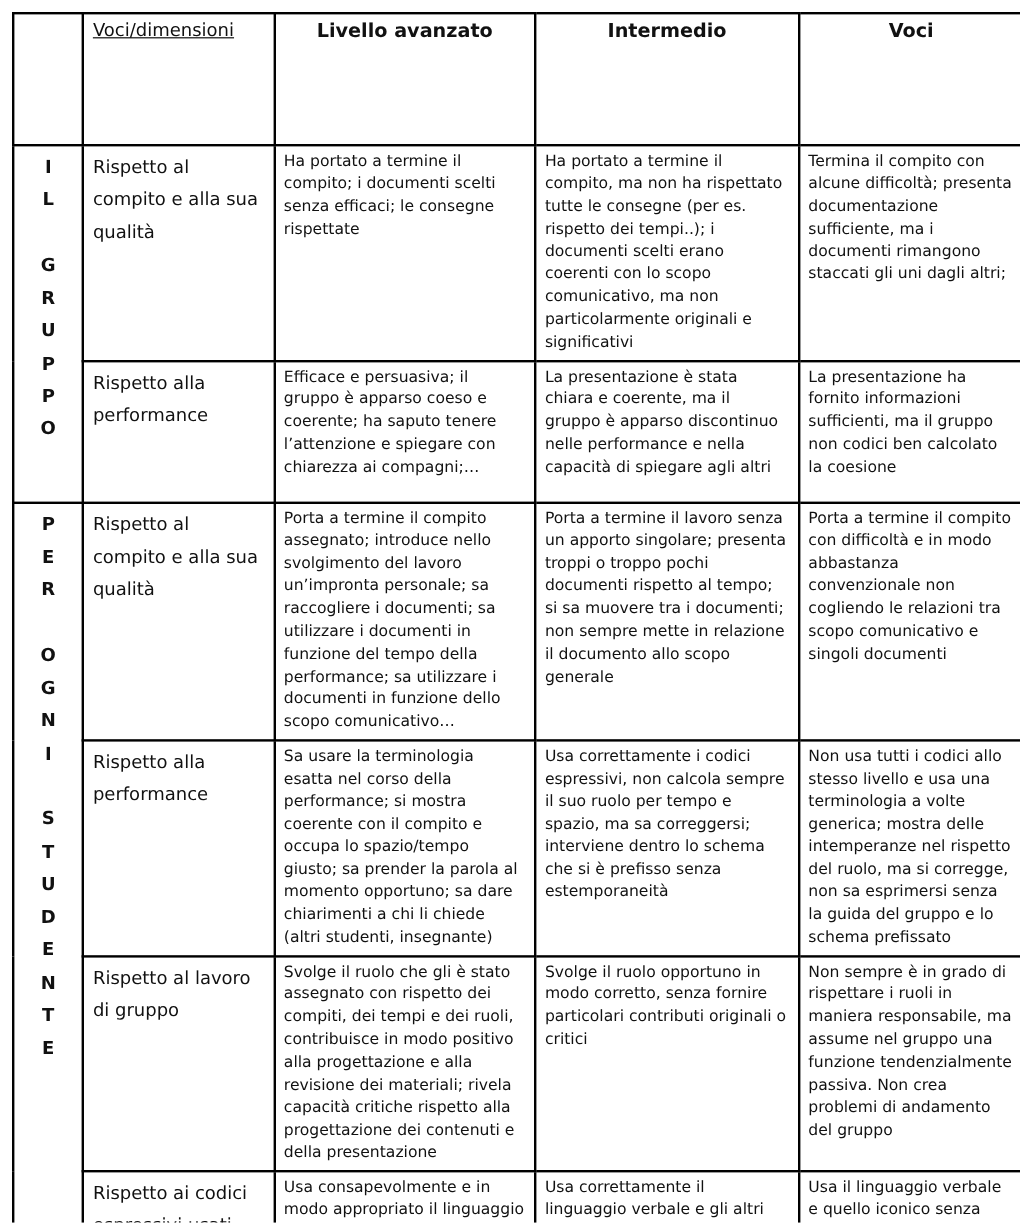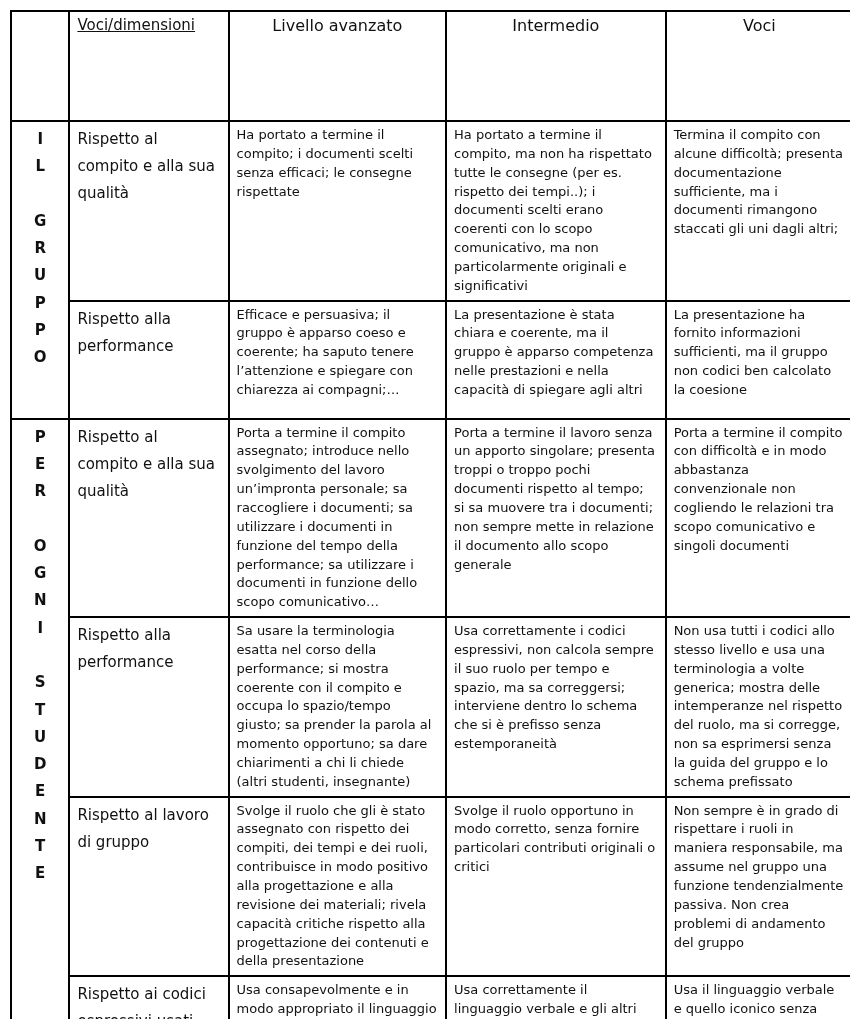--- a/index.html
+++ b/index.html
@@ -41,21 +41,21 @@
   th.corner { }
   th.voci {
     font-size: 15px;
     font-weight: normal;
     text-align: left;
     text-decoration: underline;
     padding-top: 6px;
   }
   th.level {
     font-size: 16px;
-    font-weight: normal;
+    font-weight: bold;
     text-align: center;
     vertical-align: middle;
   }
 
   
   td.vlabel {
     text-align: center;
     font-size: 15px;
     font-weight: bold;
     padding-top: 8px;
@@ -115,21 +115,21 @@
 O</div>
       </td>
       <td class="voce">Rispetto al compito e alla sua qualità</td>
       <td class="desc">Ha  portato a termine il compito; i documenti scelti senza efficaci; le consegne rispettate</td>
       <td class="desc">Ha portato a termine il compito, ma non ha rispettato tutte le consegne (per es. rispetto dei tempi..); i documenti scelti erano coerenti con lo scopo comunicativo, ma non particolarmente originali e significativi</td>
       <td class="desc">Termina il compito con alcune difficoltà; presenta documentazione sufficiente, ma i documenti rimangono staccati gli uni dagli altri;</td>
     </tr>
     <tr style="height:118px;">
       <td class="voce">Rispetto alla performance</td>
       <td class="desc">Efficace e persuasiva; il gruppo è apparso coeso e coerente; ha saputo tenere l’attenzione e spiegare con chiarezza ai compagni;…</td>
-      <td class="desc">La presentazione è stata chiara e coerente, ma il gruppo è apparso competenza nelle prestazioni e nella capacità di spiegare agli altri</td>
+      <td class="desc">La presentazione è stata chiara e coerente, ma il gruppo è apparso discontinuo nelle performance e nella capacità di spiegare agli altri</td>
       <td class="desc">La presentazione ha fornito informazioni sufficienti, ma il gruppo non codici ben calcolato la coesione</td>
     </tr>
 
     <tr style="height:181px;">
       <td class="vlabel" rowspan="4">
         <div class="letters">P
 E
 R
 
 O

